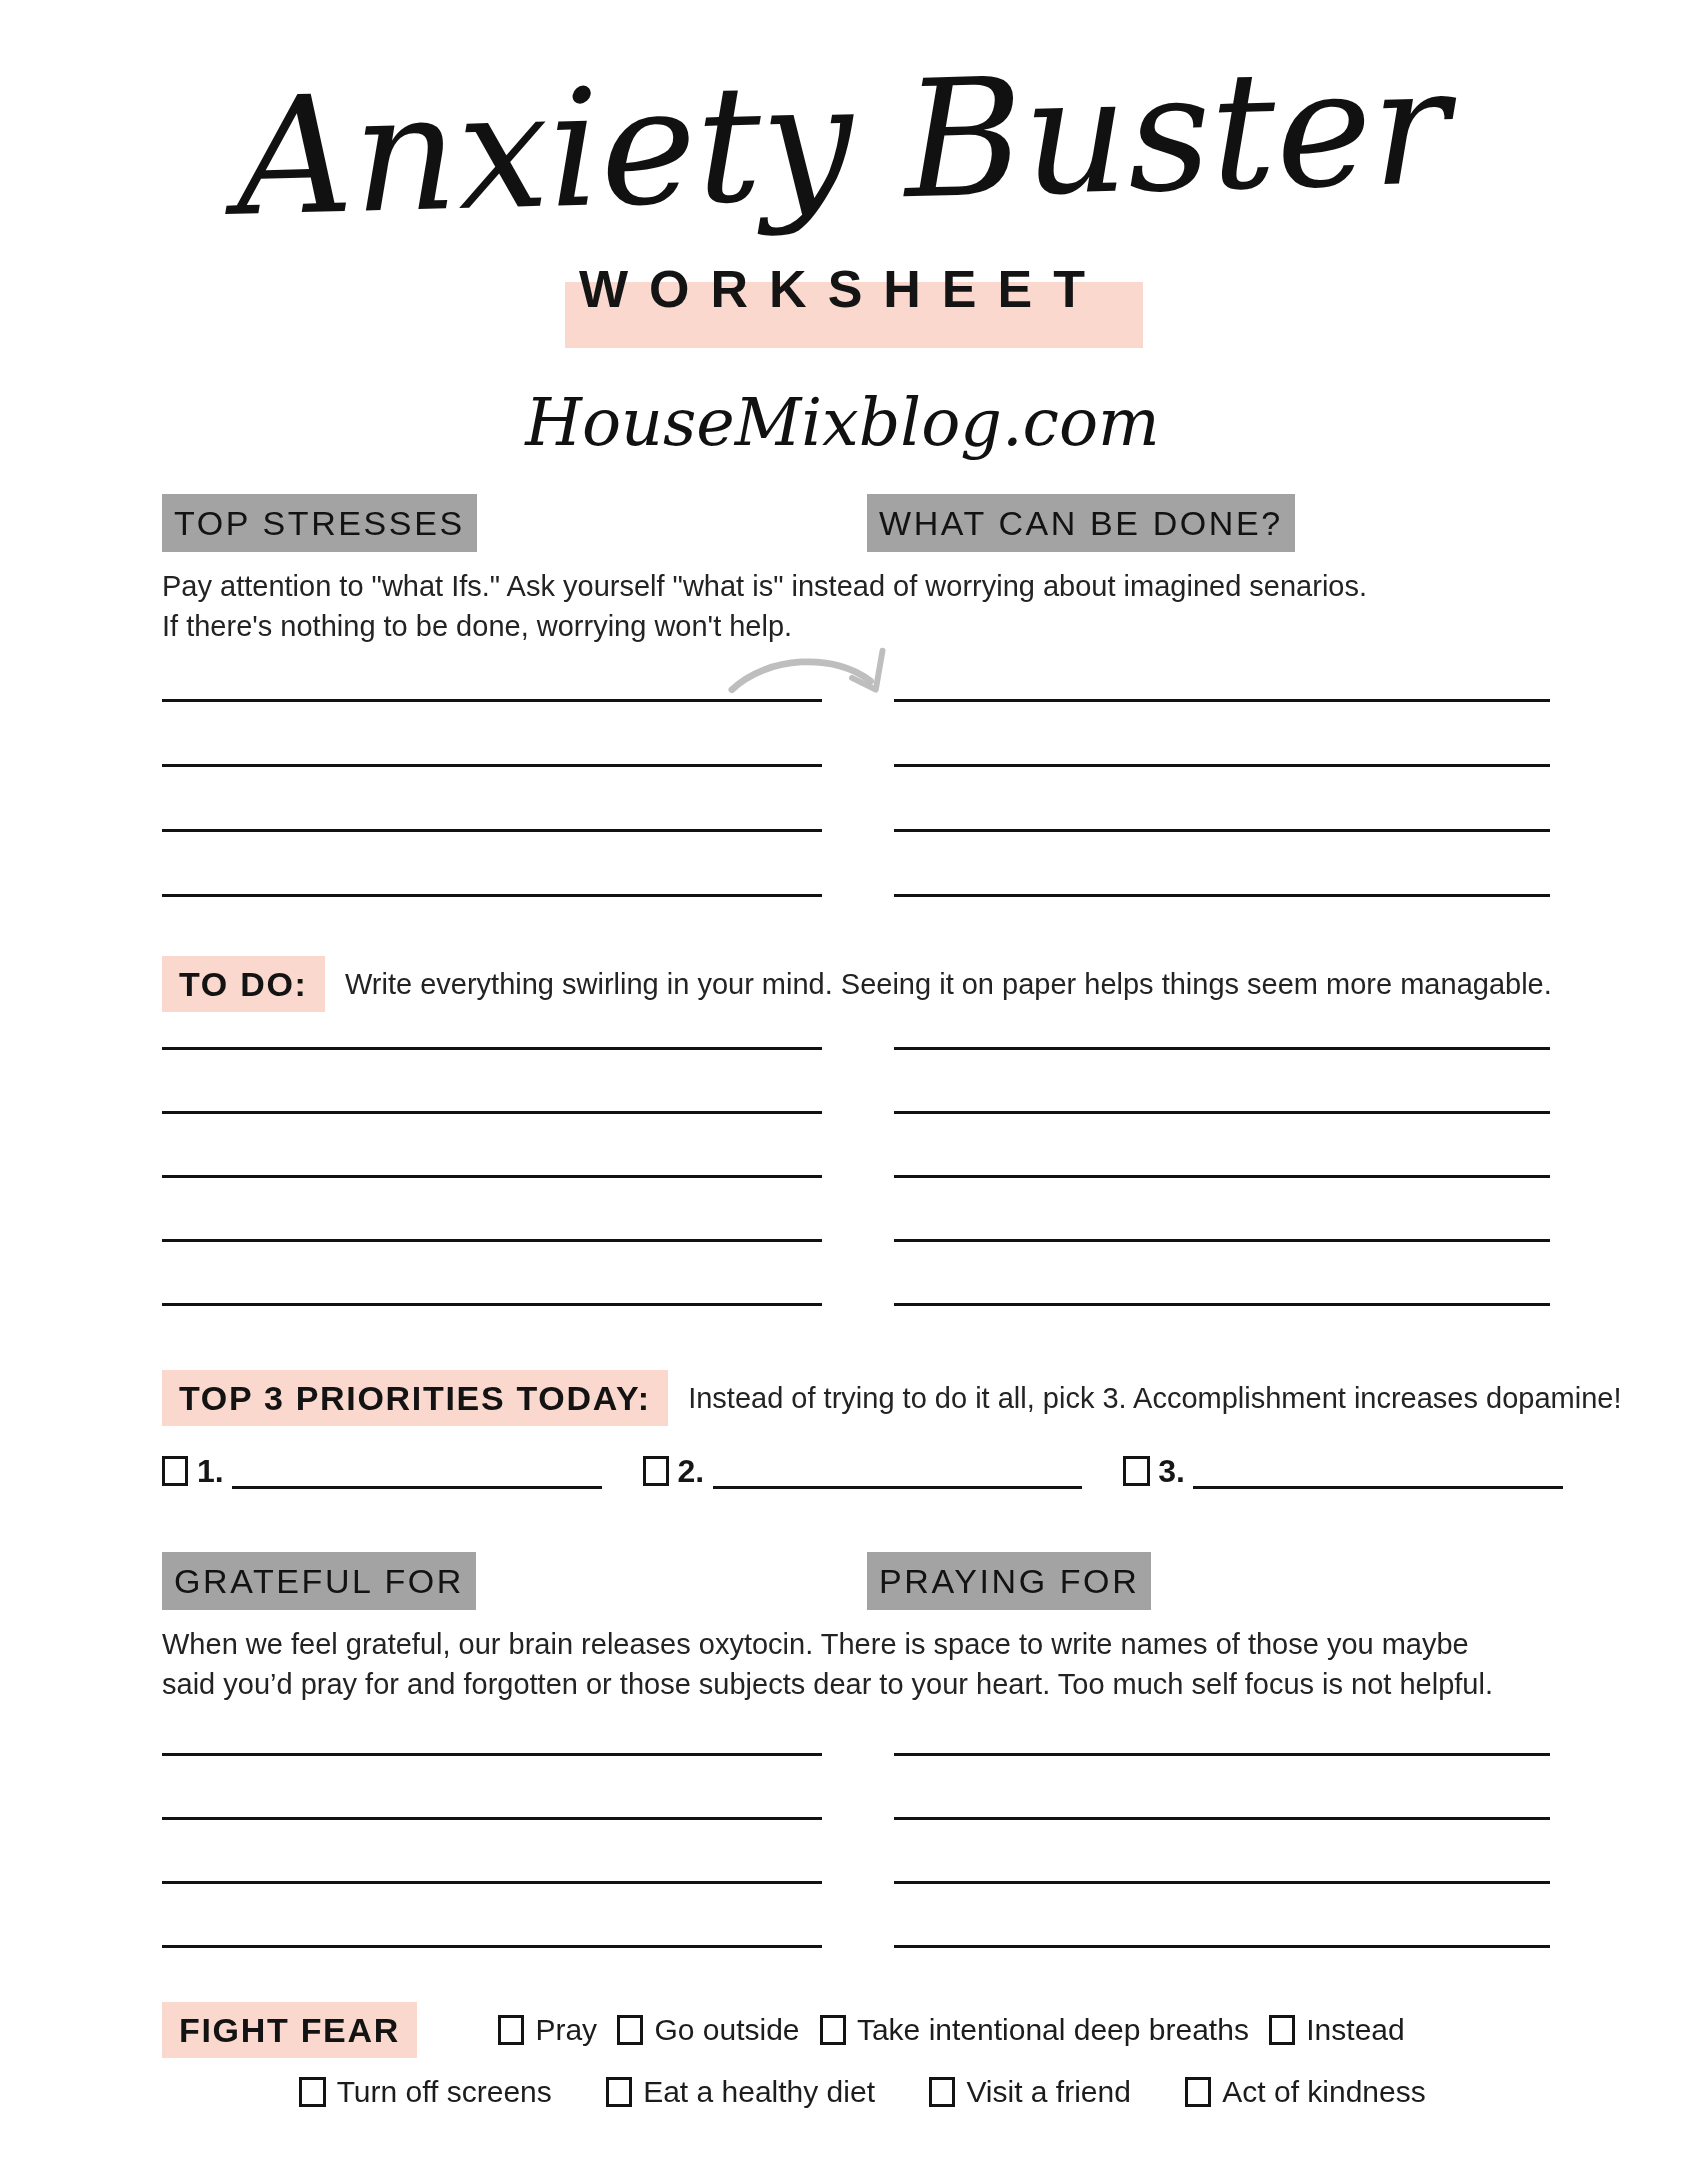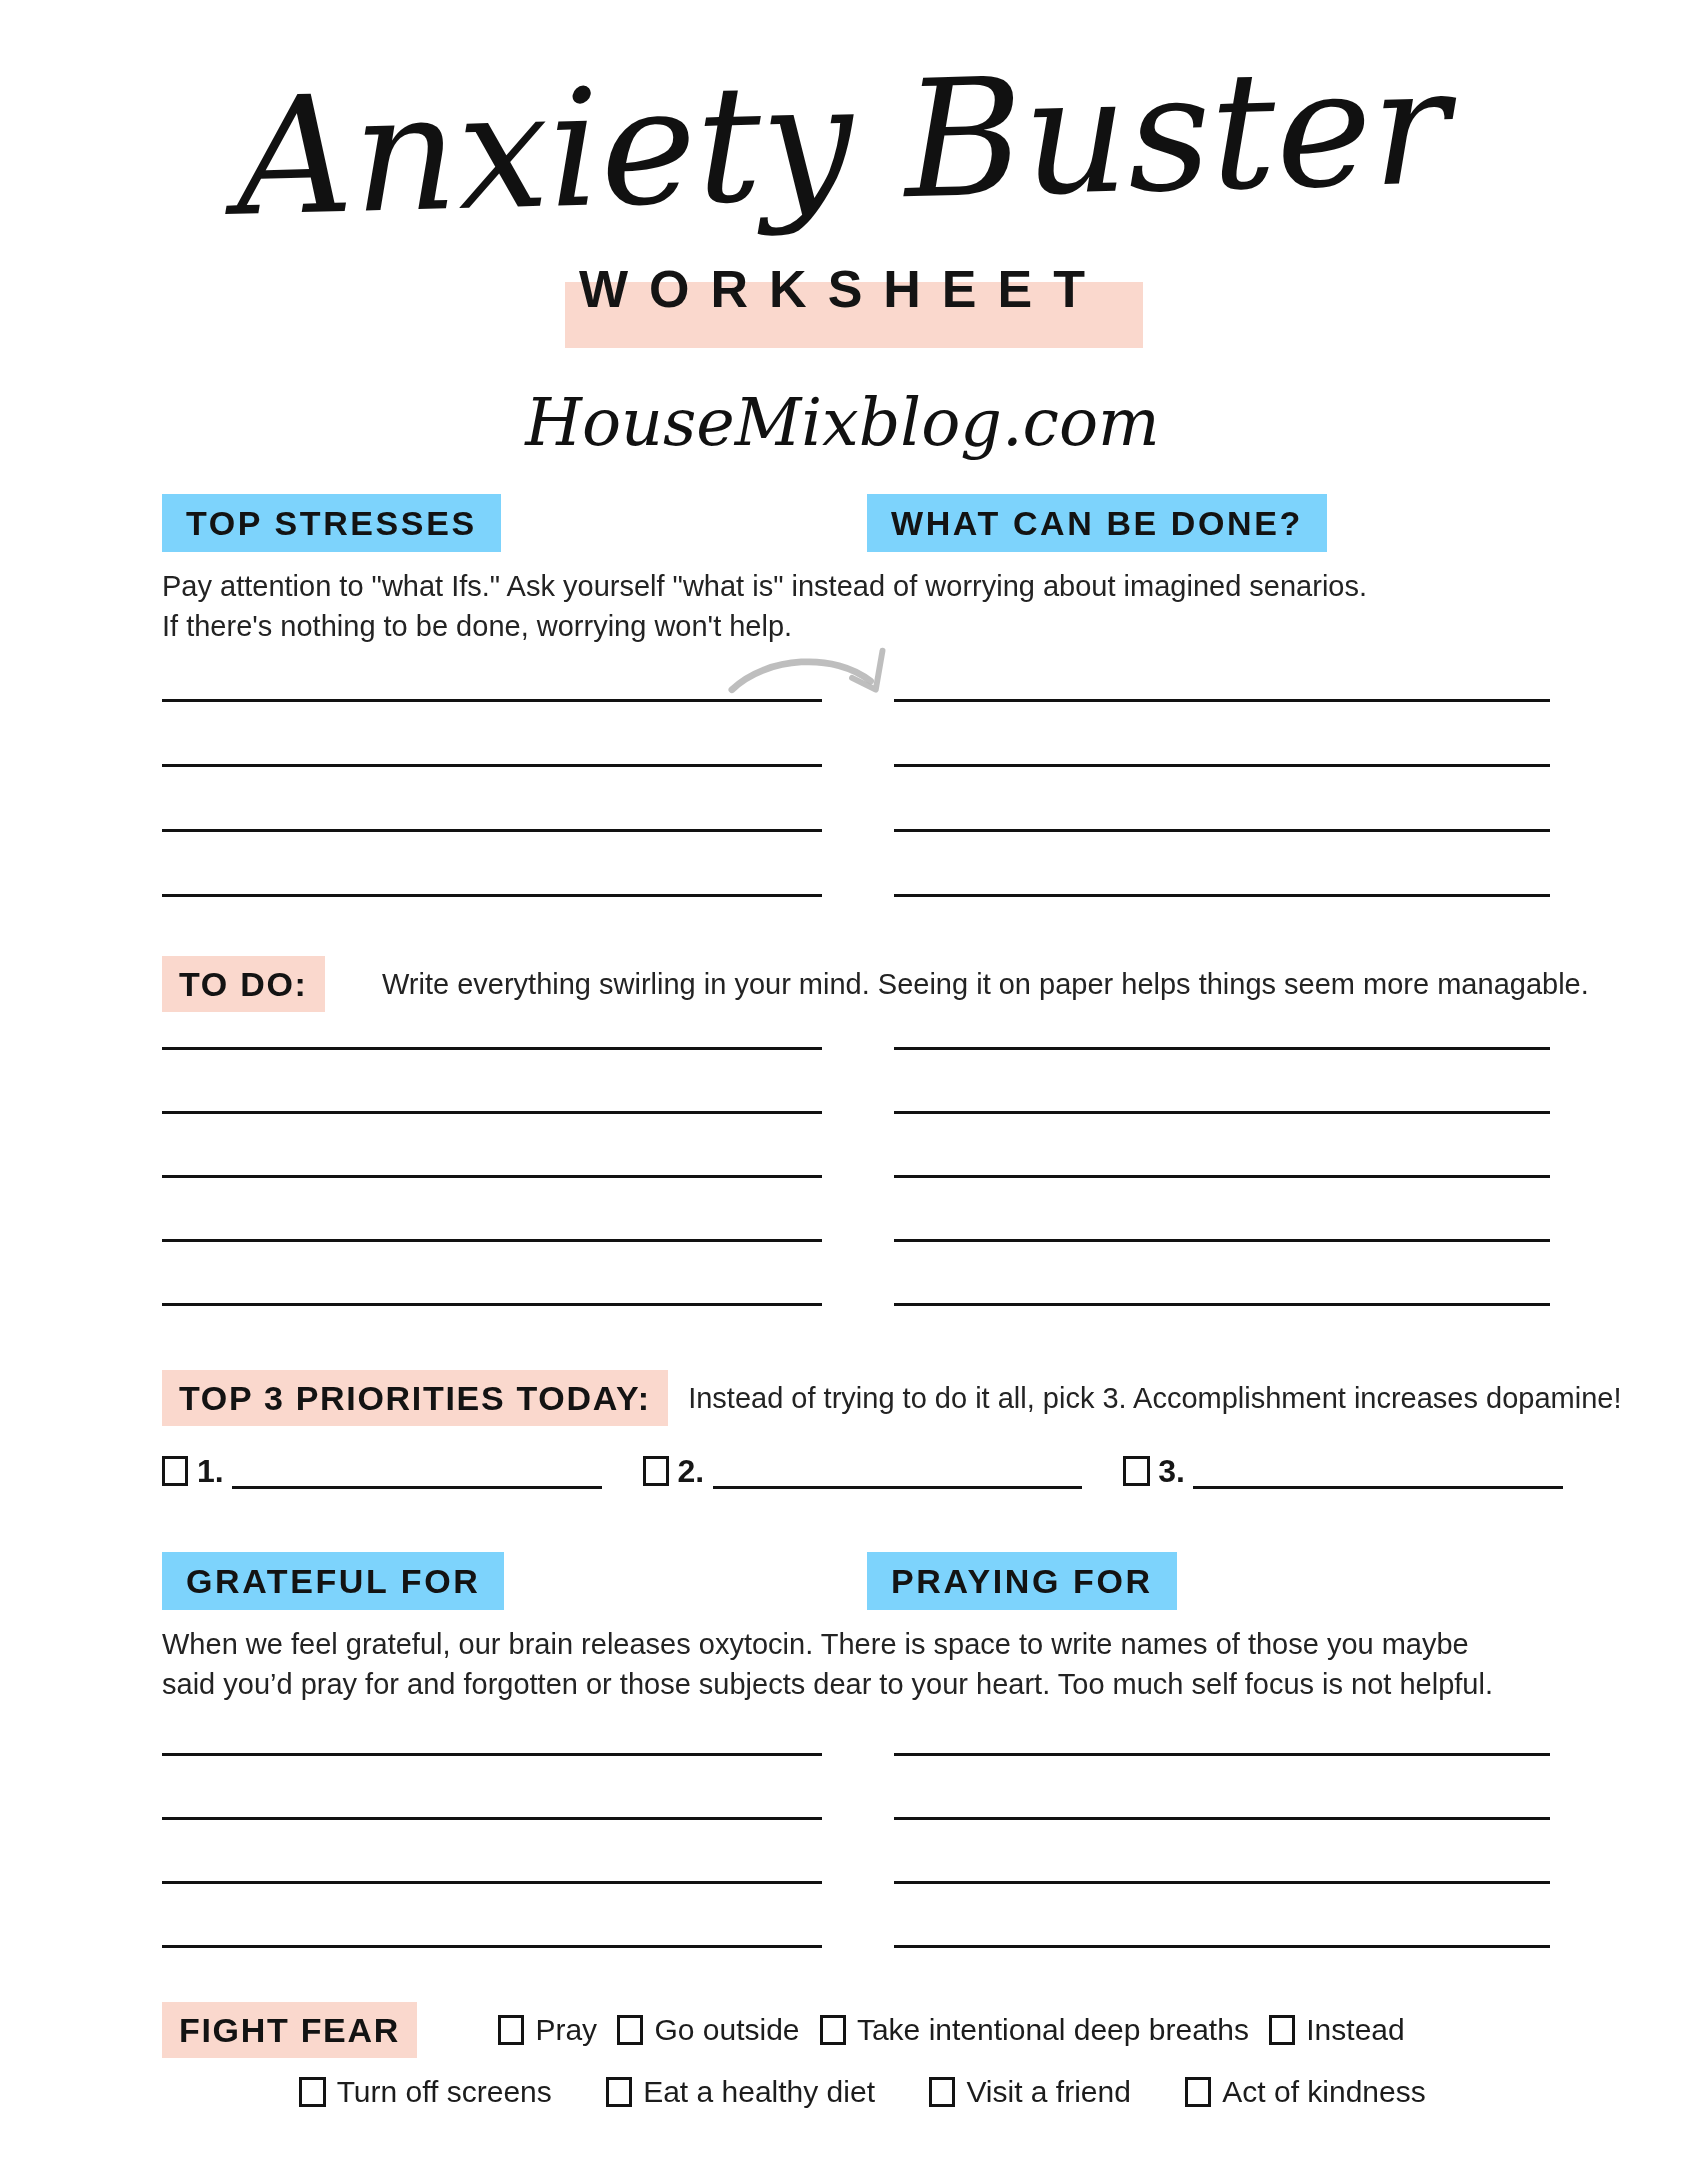--- a/index.html
+++ b/index.html
@@ -23,43 +23,43 @@
   }
   .worksheet-text {
     position:relative; z-index:1; font-weight:bold; font-size:52px;
     letter-spacing:21px; line-height:1.05; color:#141414; white-space:nowrap;
   }
 
   .site { position:absolute; top:385px; left:0; width:100%; text-align:center;
           font-size:65px; color:#111; }
 
   .hbox {
-    position:absolute; background:#7dd3fc; font-weight:bold; font-size:34px;
-    letter-spacing:2.6px; padding:12px 24px; line-height:1; white-space:nowrap; color:#131313;
+    position:absolute; background:#a3a3a3; font-weight:normal; font-size:34px;
+    letter-spacing:2.6px; padding:12px 12px; line-height:1; white-space:nowrap; color:#131313;
   }
   #h-stresses { top:494px; left:162px; }
   #h-done     { top:494px; left:867px; }
   #h-grateful { top:1552px; left:162px; }
   #h-praying  { top:1552px; left:867px; }
 
   .para { position:absolute; font-size:29px; line-height:40px; color:#232323; }
   #p-stresses { top:566px; left:162px; width:1431px; }
   #p-grateful { top:1624px; left:162px; width:1431px; }
 
   .arrow-svg { position:absolute; top:644px; left:726px; width:192px; height:66px; }
 
   .lines { position:absolute; left:162px; display:grid; grid-template-columns:660px 656px; column-gap:72px; }
   .cell  { display:flex; flex-direction:column; }
   .wline { box-sizing:border-box; border-bottom:3.4px solid #121212; }
   #lines-stresses { top:637px; }  #lines-stresses .wline { height:65px; }
   #lines-todo     { top:986px; } #lines-todo .wline     { height:64px; }
   #lines-grateful { top:1692px; } #lines-grateful .wline { height:64px; }
 
   .inline-row { position:absolute; left:162px; display:flex; align-items:center; }
-  #todo-row { top:956px;gap:37px; }
+  #todo-row { top:956px; }
   #priorities-row { top:1370px; }
   .hbox-inline {
     background:#fad8cd; font-weight:bold; font-size:34px; letter-spacing:1.7px;
     padding:11px 17px; line-height:1; white-space:nowrap; color:#131313; flex:none;
   }
   .inline-desc { font-size:29px; color:#232323; margin-left:20.4px; white-space:nowrap; }
 
   .checks-row { position:absolute; left:162px; width:1401px; display:flex; }
   #priorities-checks { top:1455px; gap:41px; }
   .p-item { flex:1; display:flex; align-items:flex-end; }

